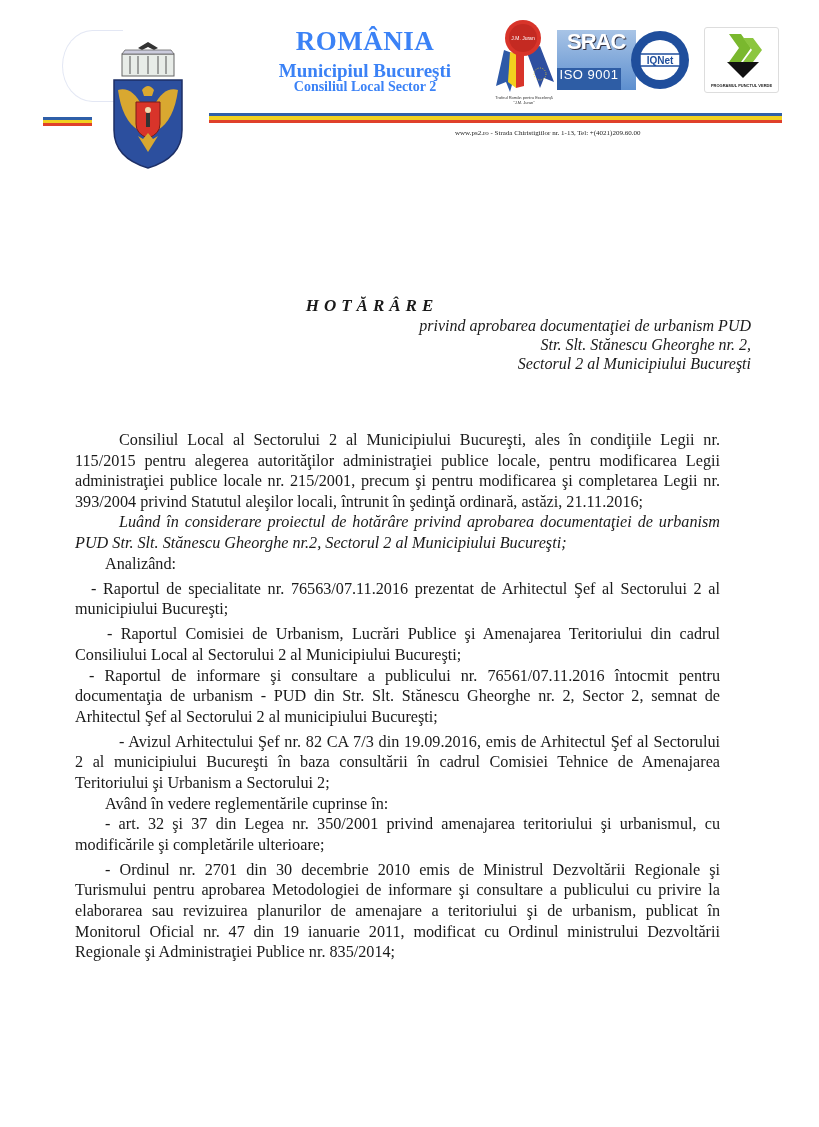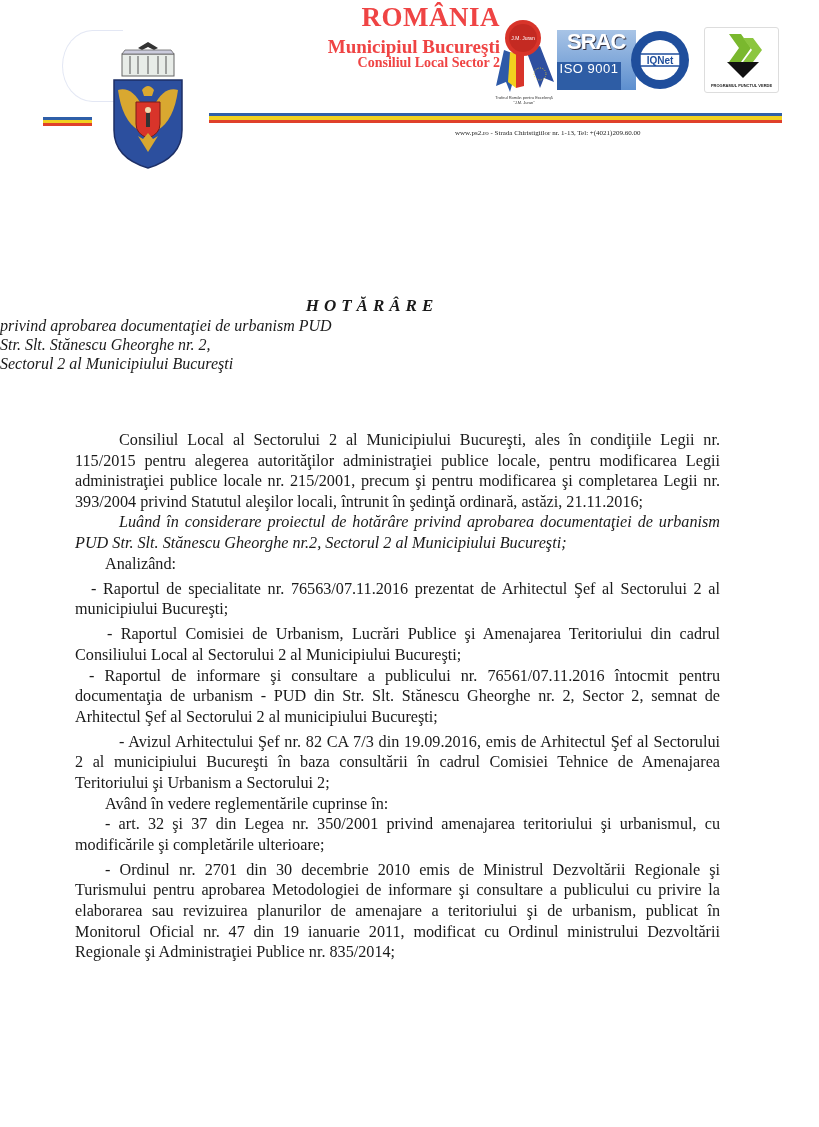--- a/index.html
+++ b/index.html
@@ -14,48 +14,48 @@
   .tricolor { position: absolute; height: 9px; display: flex; flex-direction: column; }
   .tricolor span { display: block; flex: 1; }
   .tricolor .b { background: #2f5fa8; }
   .tricolor .y { background: #f2d01e; }
   .tricolor .r { background: #e0402a; }
   .tri-left  { left: 43px;  top: 117px; width: 49px; }
   .tri-right { left: 209px; top: 113px; width: 573px; height: 10px; }
 
   .crest { position: absolute; left: 108px; top: 40px; width: 80px; height: 130px; }
 
-  .head-title { position: absolute; left: 230px; top: 4px; width: 270px; text-align: right;
-                color: #ef4444; font-weight: bold; line-height: 1; }
+  .head-title { position: absolute; left: 230px; top: 28px; width: 270px; text-align: center;
+                color: #3b82f6; font-weight: bold; line-height: 1; }
   .head-title .t1 { font-size: 27px; letter-spacing: 0.5px; }
   .head-title .t2 { font-size: 19px; margin-top: 6px; }
   .head-title .t3 { font-size: 14px; }
 
   .logo { position: absolute; }
   .logo-jm { left: 490px; top: 16px; width: 66px; height: 90px; }
   .jm-caption { position: absolute; left: 488px; top: 95px; width: 72px; text-align: center;
                 font-family: "Liberation Sans", sans-serif; font-size: 4px; line-height: 5px; color: #333; }
   .logo-srac { left: 557px; top: 30px; width: 64px; height: 60px; background: linear-gradient(#a8c4e6, #5d8fcf);
                color: #fff; font-family: "Liberation Sans", sans-serif; padding-left: 15px; }
   .srac-top { position: absolute; left: 10px; top: 2px; font-size: 22px; font-weight: bold; color: #fff;
               text-shadow: 1px 1px 0 #334; letter-spacing: -1px; line-height: 20px; }
   .srac-cert { position: absolute; left: 2px; top: 40px; font-size: 5px; color: #2d4a7a; }
-  .srac-iso { position: absolute; left: 0; bottom: 0; width: 64px; height: 28px; background: #2e5da5;
+  .srac-iso { position: absolute; left: 0; bottom: 0; width: 64px; height: 22px; background: #2e5da5;
               font-size: 13px; text-align: center; line-height: 14px; color: #fff; letter-spacing: 0.5px; }
   .logo-iqnet { left: 630px; top: 30px; width: 60px; height: 60px; }
   .logo-green { left: 704px; top: 27px; width: 73px; height: 64px; border: 1px solid #ddd; border-radius: 3px; background: #fff; }
   .green-caption { position: absolute; left: 2px; bottom: 4px; width: 69px; text-align: center;
                    font-family: "Liberation Sans", sans-serif; font-size: 4px; font-weight: bold; color: #222; }
 
   .contact { position: absolute; left: 455px; top: 129px; font-size: 7px; color: #222; white-space: nowrap; }
 
   
   .doc-title { position: absolute; left: 0; top: 296px; width: 744px; text-align: center;
                font-style: italic; font-weight: bold; font-size: 17px; letter-spacing: 5px; }
-  .subtitle { position: absolute; left: 0; width: 751px; text-align: left; font-style: italic;
+  .subtitle { position: absolute; left: 0; width: 751px; text-align: right; font-style: italic;
               font-size: 16px; line-height: 19px; }
   .sub1 { top: 316px; } .sub2 { top: 335px; } .sub3 { top: 354px; }
 
   
   .body { position: absolute; left: 75px; top: 430px; width: 645px; font-size: 16.2px; line-height: 20.6px; }
   .para { text-align: justify; margin: 0; }
   .indent { text-indent: 44px; }
   .indent-s { text-indent: 30px; }
   .italic { font-style: italic; }
   .gap { height: 4.5px; }

